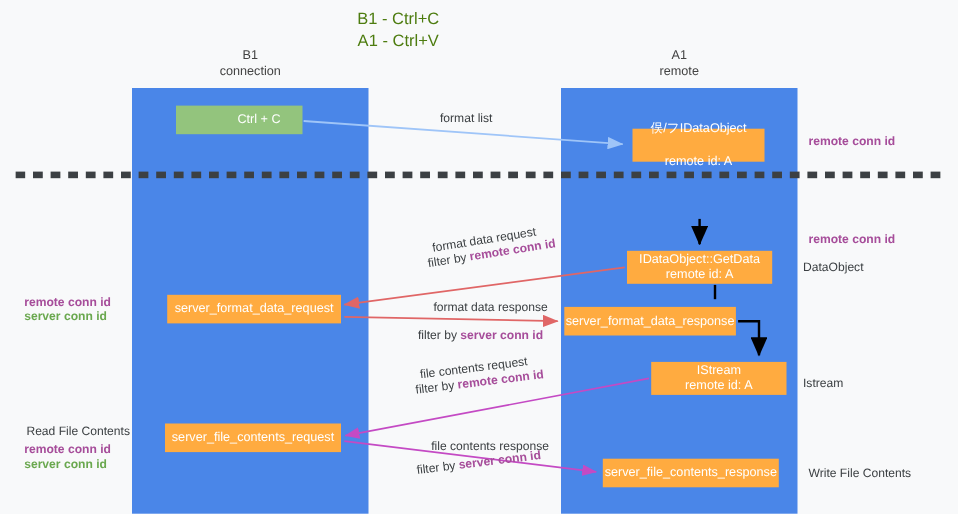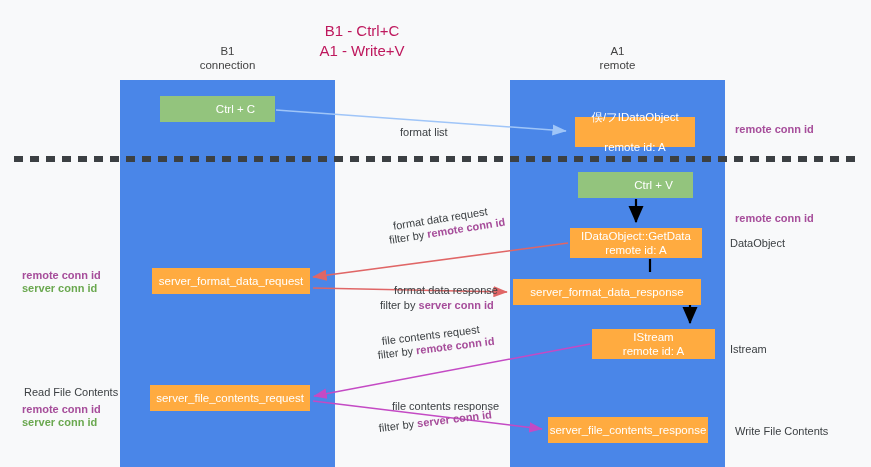--- a/index.html
+++ b/index.html
@@ -18,22 +18,22 @@
 
   
   .lane-head{
     position:absolute;text-align:center;color:#434343;
     font-size:11.5px;line-height:13.5px;
   }
   #head-b1{left:120px;top:45px;width:215px;}
   #head-a1{left:510px;top:45px;width:215px;}
 
   #title{
-    position:absolute;left:0;top:21px;width:724px;text-align:center;
-    color:#be185d;font-size:15px;line-height:20px;
+    position:absolute;left:0;top:8px;width:724px;text-align:center;
+    color:#4d7c0f;font-size:15px;line-height:20px;
   }
 
   
   #divider{
     position:absolute;left:14px;top:156px;width:845px;height:6px;
     background-image:linear-gradient(to right,#3c4043 0 9px, transparent 9px 16px);
     background-size:16px 6px;background-repeat:repeat-x;
   }
 
   
@@ -44,43 +44,43 @@
     color:#ffffff;font-size:11.5px;line-height:14px;text-align:center;
   }
   .green{background:#93c47d;padding-left:36px;}
   .orange{background:#ffab40;}
 
   #n-ctrlc{left:160px;top:96px;width:115px;height:26px;}
   #n-idataobject{left:575px;top:117px;width:120px;height:30px;gap:16px;}
   #n-ctrlv{left:578px;top:172px;width:115px;height:26px;}
   #n-getdata{left:570px;top:228px;width:132px;height:30px;}
   #n-sfdreq{left:152px;top:268px;width:158px;height:26px;}
-  #n-sfdresp{left:513px;top:279px;width:188px;height:26px;}
+  #n-sfdresp{left:513px;top:279px;width:156px;height:26px;}
   #n-istream{left:592px;top:329px;width:123px;height:30px;}
   #n-sfcreq{left:150px;top:385px;width:160px;height:26px;}
   #n-sfcresp{left:548px;top:417px;width:160px;height:26px;}
 
   
   .lbl{position:absolute;font-size:11px;line-height:14px;color:#3c4043;white-space:nowrap;}
   .purple{color:#a64d9a;font-weight:bold;}
   .green-t{color:#6aa84f;font-weight:bold;}
 
   .rot-s{transform:rotate(-9deg);transform-origin:left top;}
   .rot-s2{transform:rotate(-7deg);transform-origin:left top;}
 
-  #t-formatlist{left:400px;top:101px;margin-top:24px;}
+  #t-formatlist{left:400px;top:101px;}
   #t-rc1{left:735px;top:122px;}
   #t-rc2{left:735px;top:211px;}
   #t-dataobject{left:730px;top:236px;}
   #t-istream{left:730px;top:342px;}
   #t-writefc{left:735px;top:424px;text-align:center;}
 
   #t-fdreq{left:392px;top:219px;}
   #t-fdreq2{left:388px;top:233px;}
-  #t-fdresp{left:394px;top:283px;}
+  #t-fdresp{left:394px;top:273px;}
   #t-fdresp2{left:380px;top:298px;}
 
   #t-fcreq{left:381px;top:334px;}
   #t-fcreq2{left:377px;top:348px;}
   #t-fcresp{left:392px;top:399px;}
   #t-fcresp2{left:378px;top:421px;}
 
   #t-leftrc{left:22px;top:268px;}
   #t-leftsc{left:22px;top:281px;}
   #t-readfc{left:24px;top:385px;}
@@ -89,21 +89,21 @@
 
   svg#wires{position:absolute;left:0;top:0;width:871px;height:467px;pointer-events:none;}
 </style>
 </head>
 <body>
 
 <div id="stage">
 
   <div id="title">
     <div>B1 - Ctrl+C</div>
-    <div>A1 - Write+V</div>
+    <div>A1 - Ctrl+V</div>
   </div>
 
   <div class="lane-head" id="head-b1">
     <div>B1</div>
     <div>connection</div>
   </div>
   <div class="lane-head" id="head-a1">
     <div>A1</div>
     <div>remote</div>
   </div>
@@ -148,23 +148,20 @@
 
   <div class="node green" id="n-ctrlc">
     <span>Ctrl + C</span>
   </div>
 
   <div class="node orange" id="n-idataobject">
     <span>俣/フIDataObject</span>
     <span>remote id: A</span>
   </div>
 
-  <div class="node green" id="n-ctrlv">
-    <span>Ctrl + V</span>
-  </div>
 
   <div class="node orange" id="n-getdata">
     <span>IDataObject::GetData</span>
     <span>remote id: A</span>
   </div>
 
   <div class="node orange" id="n-sfdreq">
     <span>server_format_data_request</span>
   </div>
 

